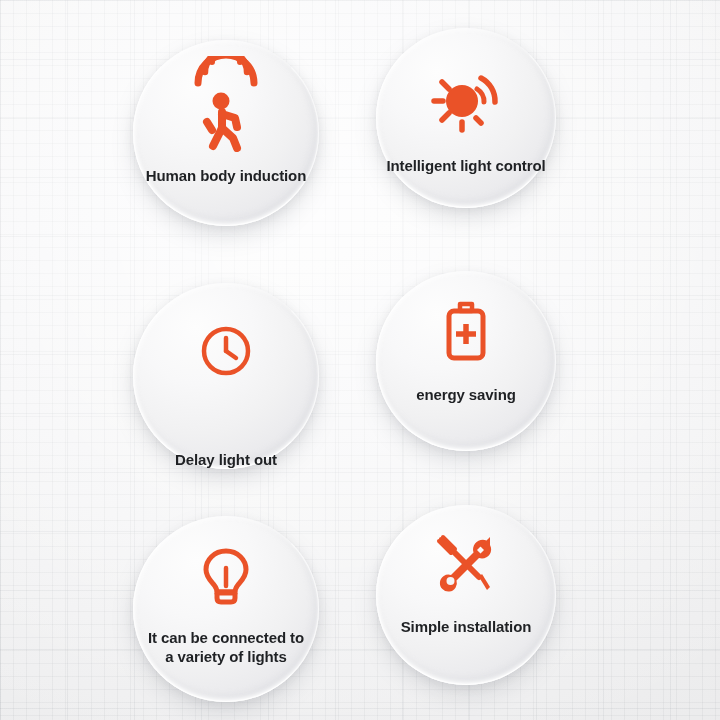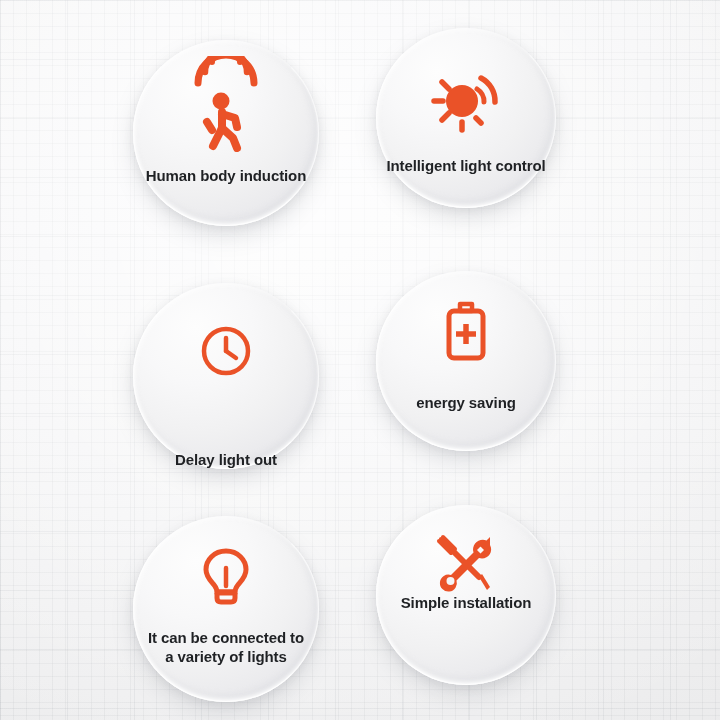--- a/index.html
+++ b/index.html
@@ -120,27 +120,27 @@
   #c-human   .icon-wrap { margin-top: 16px; }
   #c-human   .label     { margin-top: 14px; }
 
   #c-light   .icon-wrap { margin-top: 38px; }
   #c-light   .label     { margin-top: 20px; }
 
   #c-delay   .icon-wrap { margin-top: 42px; }
   #c-delay   .label     { margin-top: 27px; }
 
   #c-energy  .icon-wrap { margin-top: 30px; }
-  #c-energy  .label     { margin-top: 30px; }
+  #c-energy  .label     { margin-top: 22px; }
 
   #c-bulb    .icon-wrap { margin-top: 32px; }
   #c-bulb    .label     { margin-top: 22px; }
 
   #c-install .icon-wrap { margin-top: 28px; }
-  #c-install .label     { }
+  #c-install .label     { margin-top: 24px; }
 </style>
 </head>
 <body>
 
 <div id="stage">
 
   <div class="circle" id="c-light">
     <div class="icon-wrap">
       <svg width="74" height="70" viewBox="0 0 74 70" aria-hidden="true">
         <circle cx="33" cy="35" r="16" fill="#ea5228"></circle>

